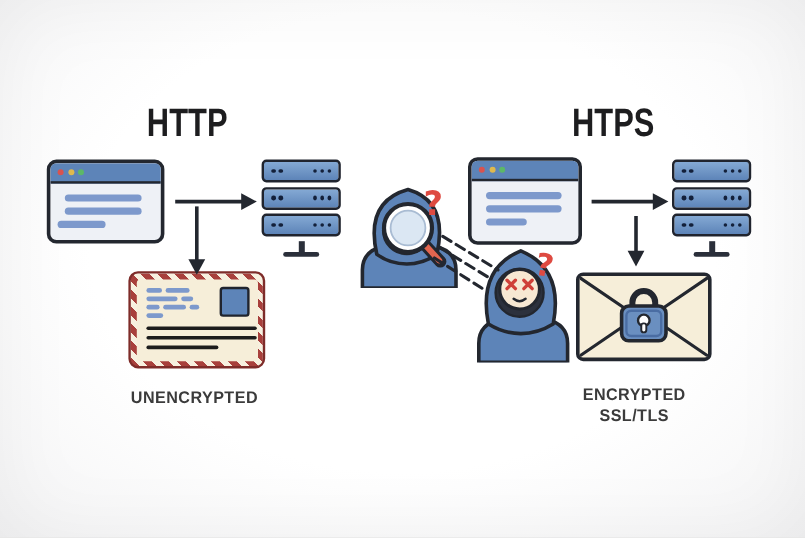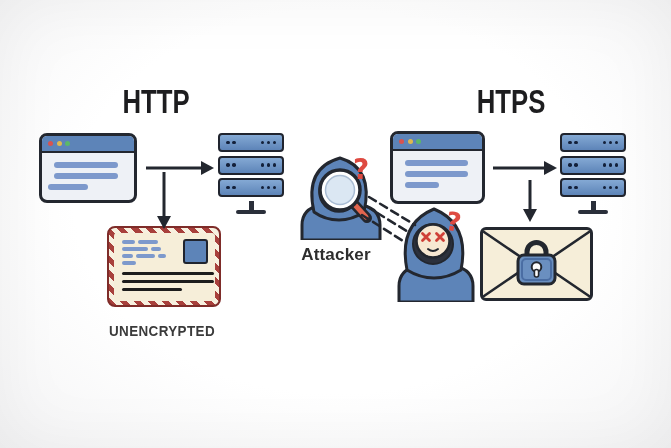--- a/index.html
+++ b/index.html
@@ -177,21 +177,20 @@
   <svg class="abs" style="left:397px;top:204px;" width="78" height="98" viewBox="0 0 78 98">
     <path d="M2,98 L2,82 Q2,66 20,62 L58,62 Q76,66 76,82 L76,98 Z" fill="#5d84b8" stroke="#23272f" stroke-width="3"></path>
     <path d="M10,66 Q1,20 37,5 Q73,20 64,66 Q51,74 37,74 Q23,74 10,66 Z" fill="#5d84b8" stroke="#23272f" stroke-width="3" stroke-linejoin="round"></path>
     <circle cx="36" cy="40" r="20" fill="#2c313d" stroke="#23272f" stroke-width="2"></circle>
     <circle cx="36" cy="37" r="16.5" fill="#f7e8d2" stroke="#23272f" stroke-width="2.5"></circle>
     <path d="M25.5,29.5 l7,7 M32.5,29.5 l-7,7" stroke="#cf4038" stroke-width="2.8" stroke-linecap="round"></path>
     <path d="M39.5,29.5 l7,7 M46.5,29.5 l-7,7" stroke="#cf4038" stroke-width="2.8" stroke-linecap="round"></path>
     <path d="M31,45 Q36,49 41,45" fill="none" stroke="#23272f" stroke-width="2" stroke-linecap="round"></path>
   </svg>
   <div class="abs qmark" style="left:446px;top:209px;transform:rotate(10deg);font-size:26px;">?</div>
-  <div class="abs attacker-label" style="left:293px;top:245px;width:86px;">Attacker</div>
 
   <div class="abs browser" style="left:390px;top:131px;width:95px;height:73px;">
     <div class="titlebar">
       <span class="wdot r"></span>
       <span class="wdot y"></span>
       <span class="wdot g"></span>
     </div>
     <div class="content">
       <div class="tline" style="width:63px;"></div>
       <div class="tline" style="width:63px;"></div>
@@ -240,20 +239,24 @@
   <div class="abs envelope" style="left:480px;top:227px;">
     <svg width="107" height="68" viewBox="0 0 107 68">
       <path d="M1,2 L48,34 M106,2 L59,34 M1,66 L48,34 M106,66 L59,34" stroke="#23272f" stroke-width="2.6" fill="none" stroke-linecap="round"></path>
       <path d="M44,27 v-5 a9.5,9.5 0 0 1 19,0 v5" fill="none" stroke="#23272f" stroke-width="5"></path>
       <rect x="35" y="25" width="37" height="29" rx="6" fill="#6a8fc0" stroke="#23272f" stroke-width="3"></rect>
       <rect x="39" y="29" width="29" height="21" rx="4" fill="none" stroke="#4a6da3" stroke-width="2"></rect>
       <circle cx="53.5" cy="37" r="4.8" fill="#fdfdfd" stroke="#23272f" stroke-width="2"></circle>
       <rect x="51.4" y="39.5" width="4.2" height="7.5" rx="2" fill="#fdfdfd" stroke="#23272f" stroke-width="1.6"></rect>
     </svg>
   </div>
+  <div class="abs" style="left:466px;top:319px;width:125px;">
+    <div class="caption">ENCRYPTED</div>
+    <div class="caption">SSL/TLS</div>
+  </div>
 
   <svg class="abs" style="left:0;top:0;pointer-events:none;" width="671" height="448" viewBox="0 0 671 448">
     <g>
       <line x1="146" y1="168" x2="202" y2="168" stroke="#23272f" stroke-width="3"></line>
       <polygon points="201,161 214,168 201,175" fill="#23272f"></polygon>
     </g>
     <g>
       <line x1="164" y1="172" x2="164" y2="218" stroke="#23272f" stroke-width="3"></line>
       <polygon points="157,216 164,229 171,216" fill="#23272f"></polygon>
     </g>

